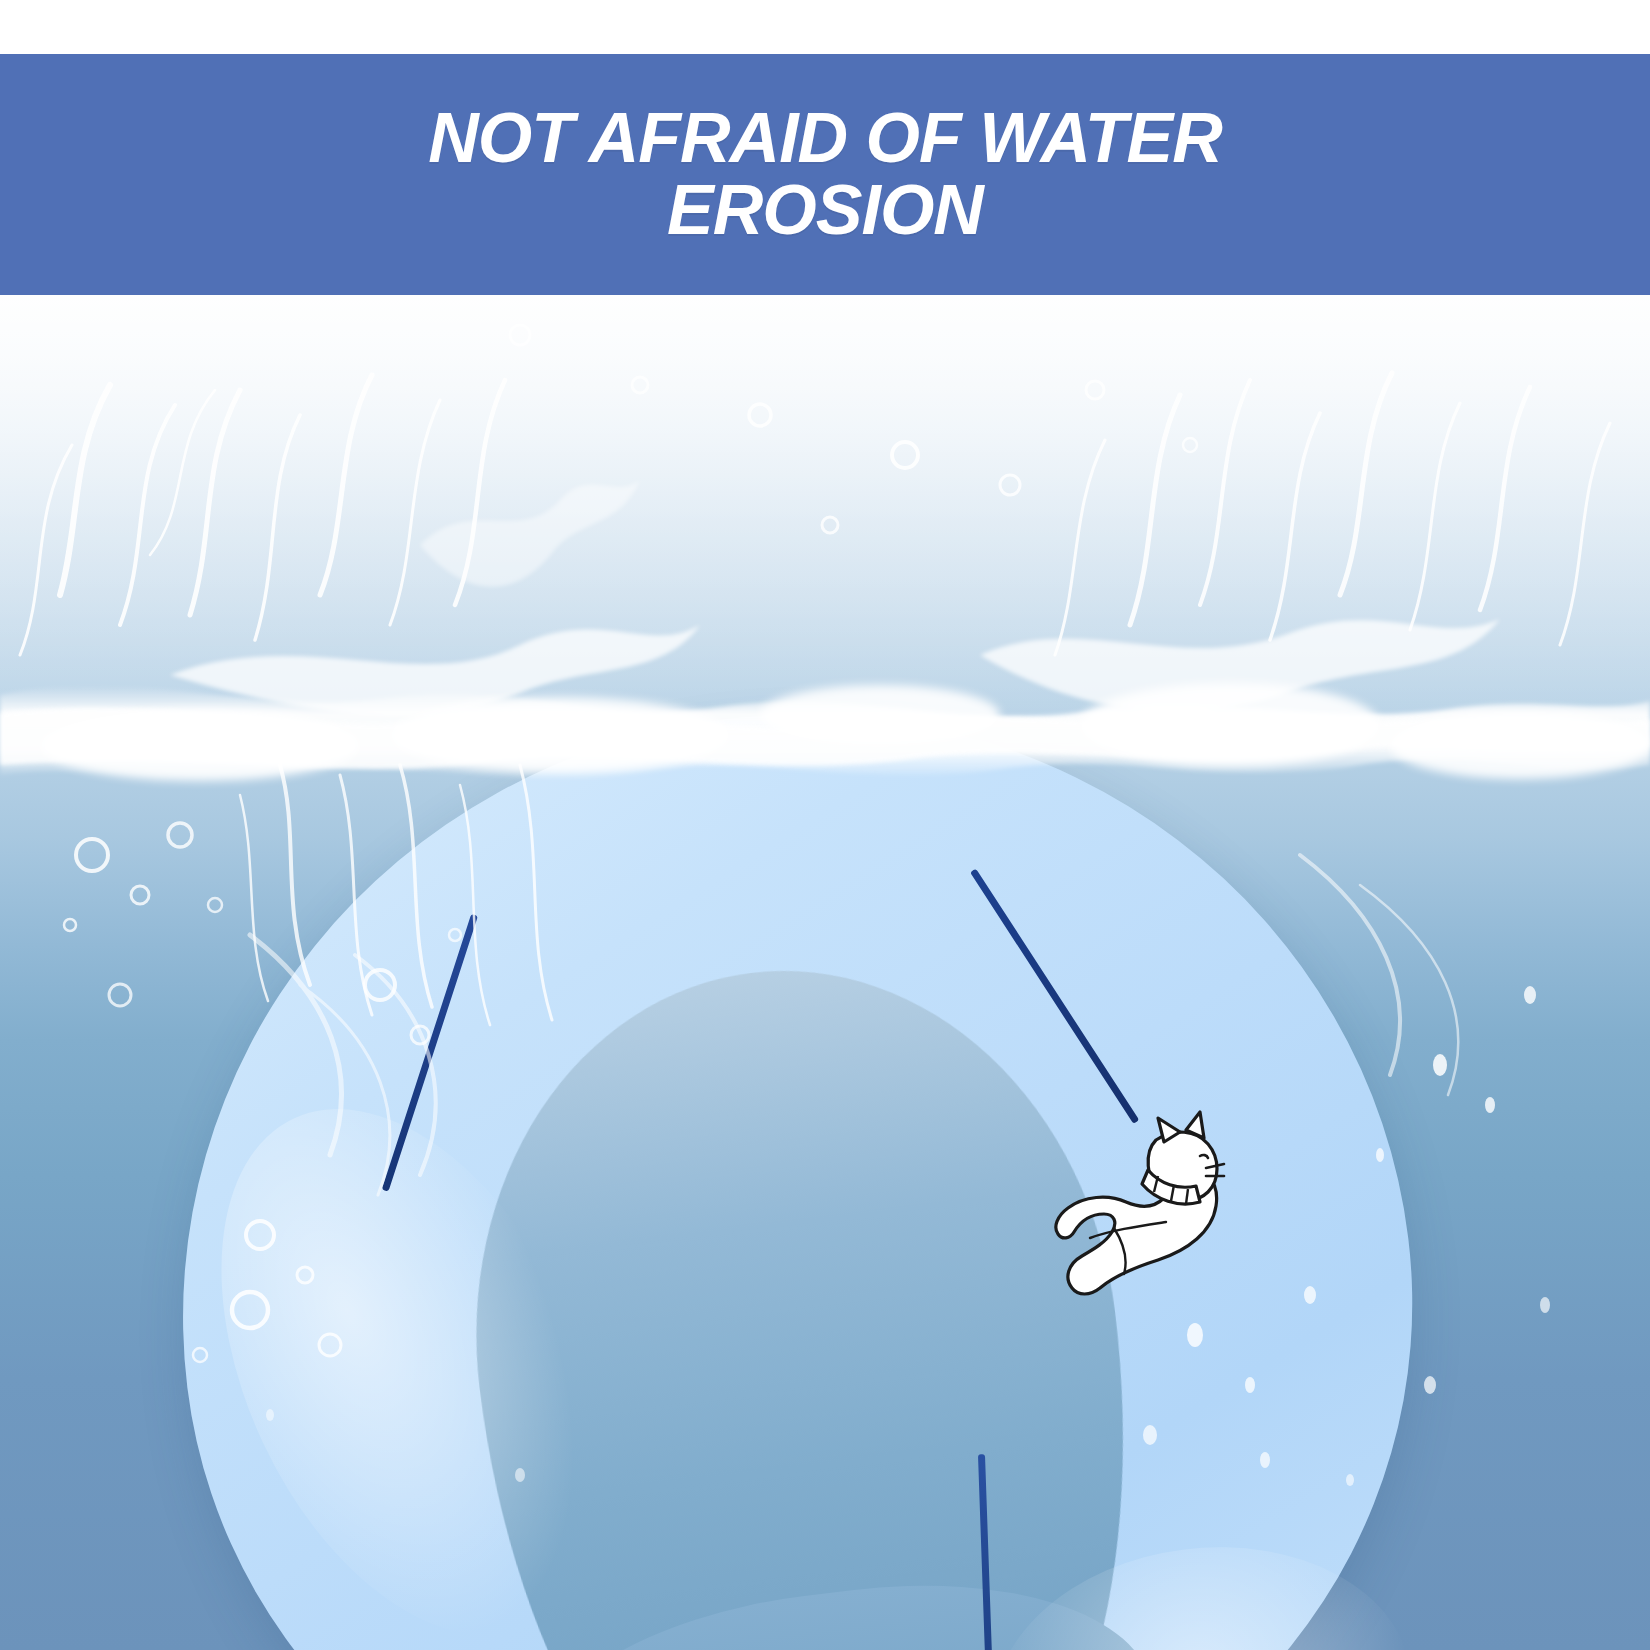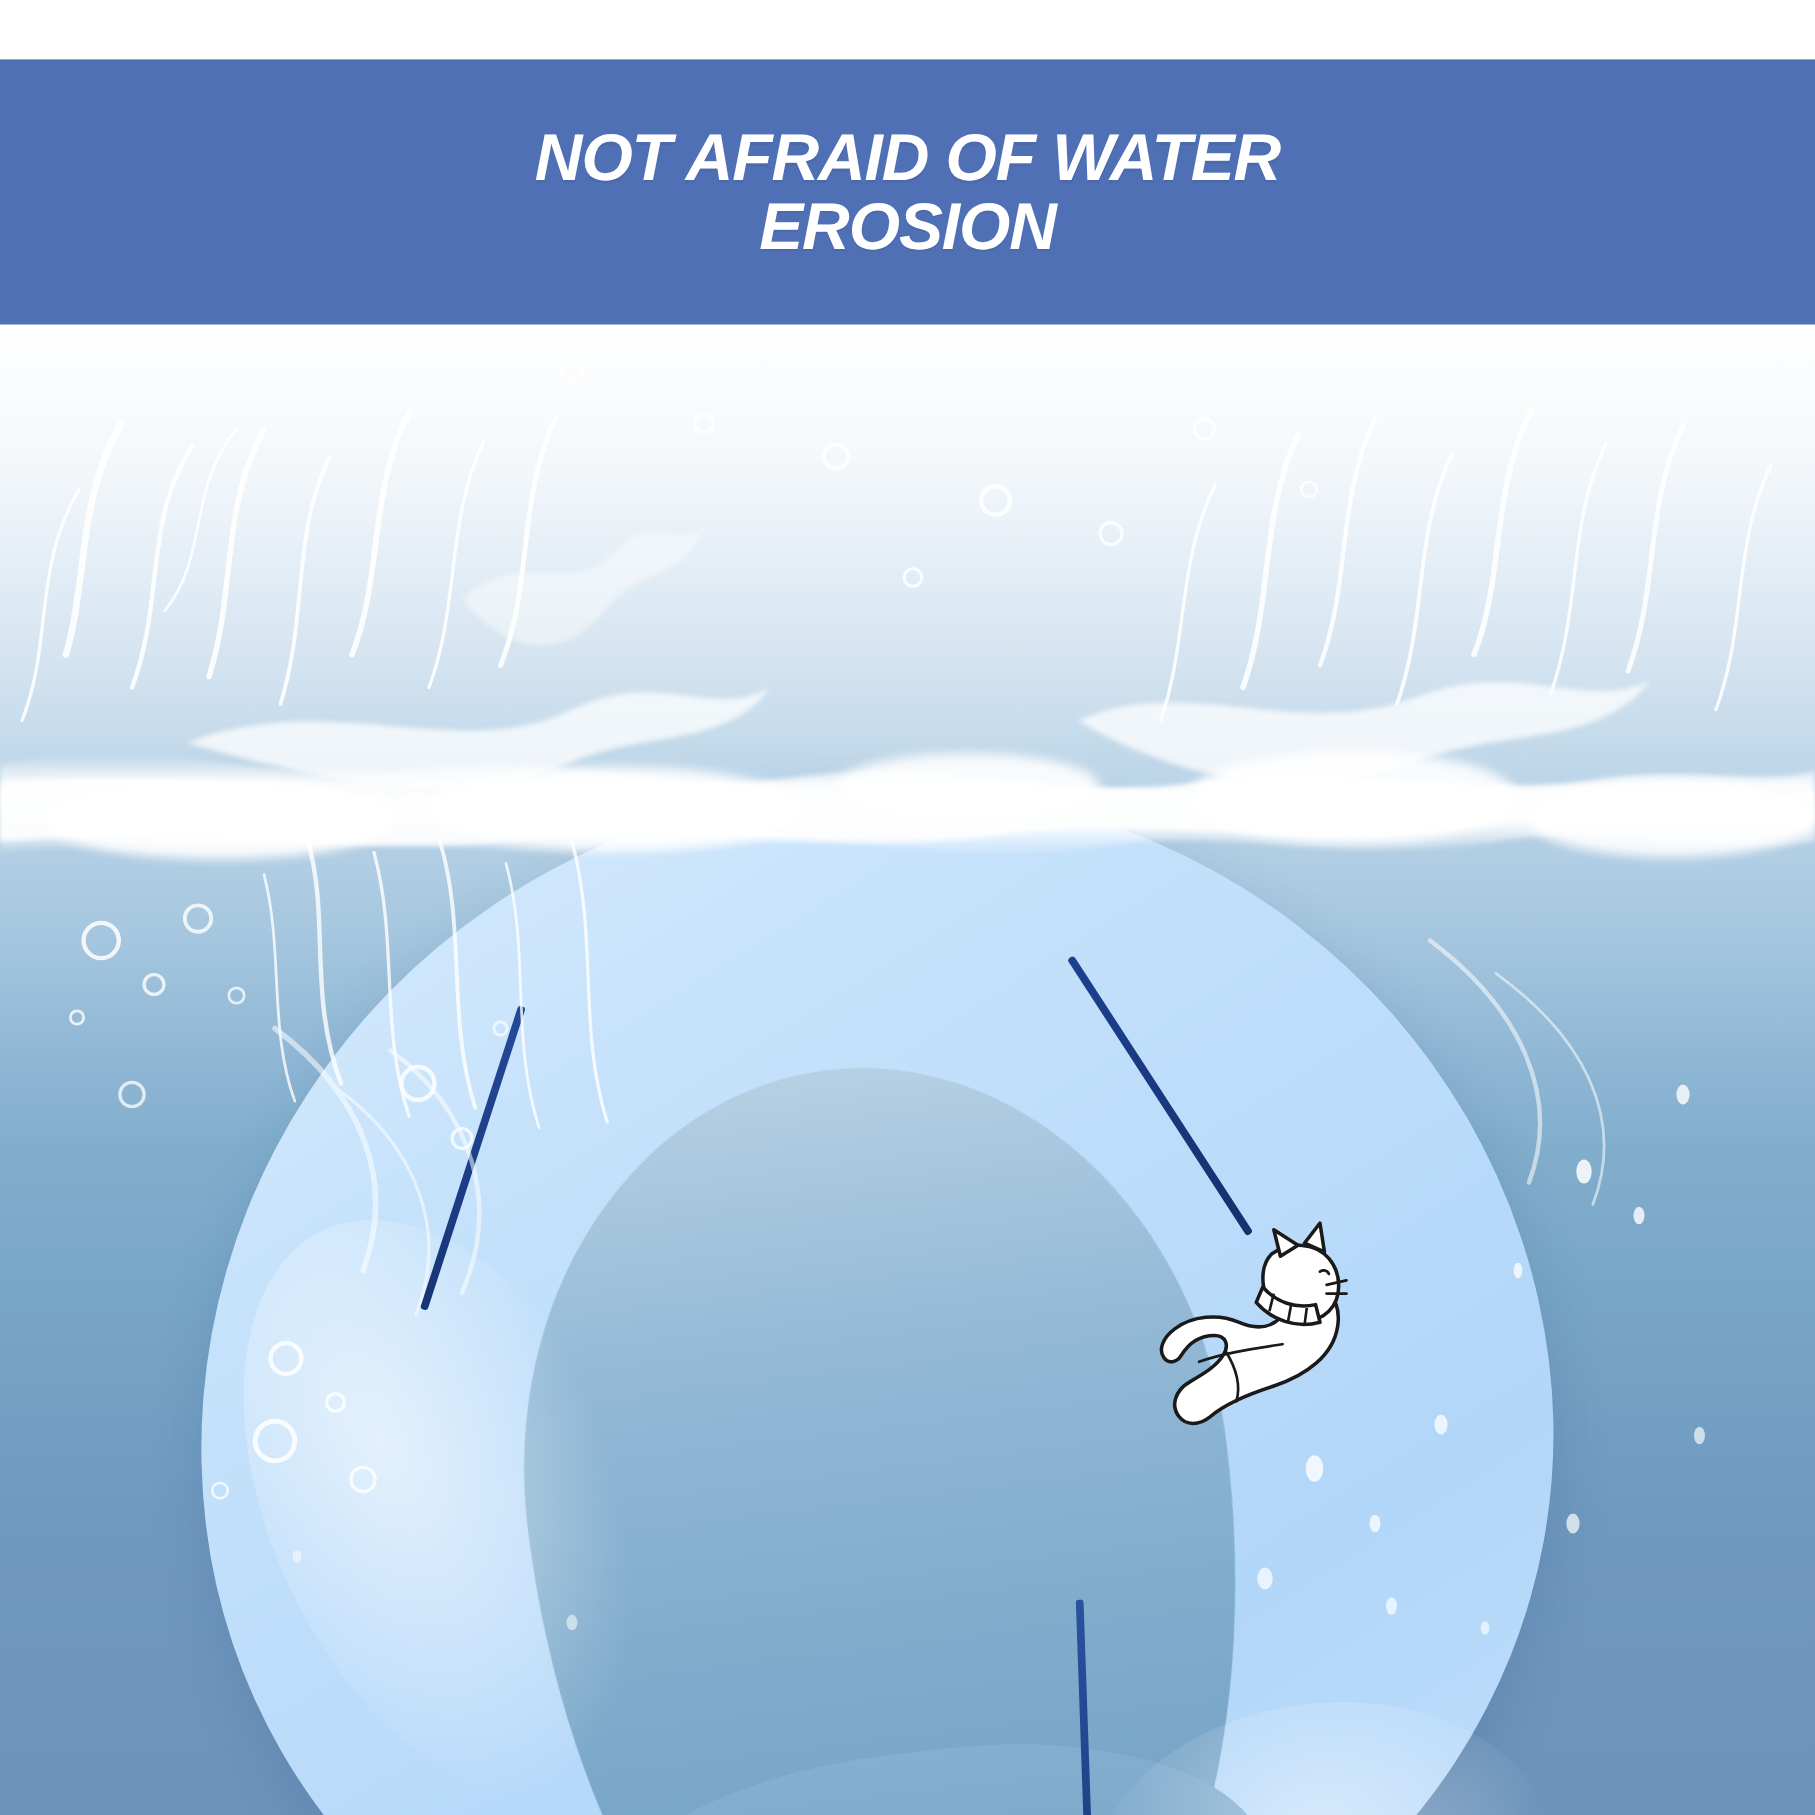--- a/index.html
+++ b/index.html
@@ -84,21 +84,21 @@
   
   .banner{
     position:absolute;left:0;top:54px;width:1650px;height:241px;
     display:flex;align-items:center;justify-content:center;
   }
   .banner-title{
     margin:0;padding:0 40px;
     color:#ffffff;
     font-family:"Liberation Sans", sans-serif;
     font-weight:bold;font-style:italic;
-    font-size:60px;line-height:1.02;
+    font-size:70px;line-height:1.02;
     letter-spacing:-1px;
     text-align:center;
     text-transform:uppercase;
     white-space:pre-line;
     text-shadow:0 2px 0 rgba(0,0,0,.06);
   }
   .top-white{position:absolute;left:0;top:0;width:1650px;height:54px;background:#ffffff;}
 </style>
 </head>
 <body>

